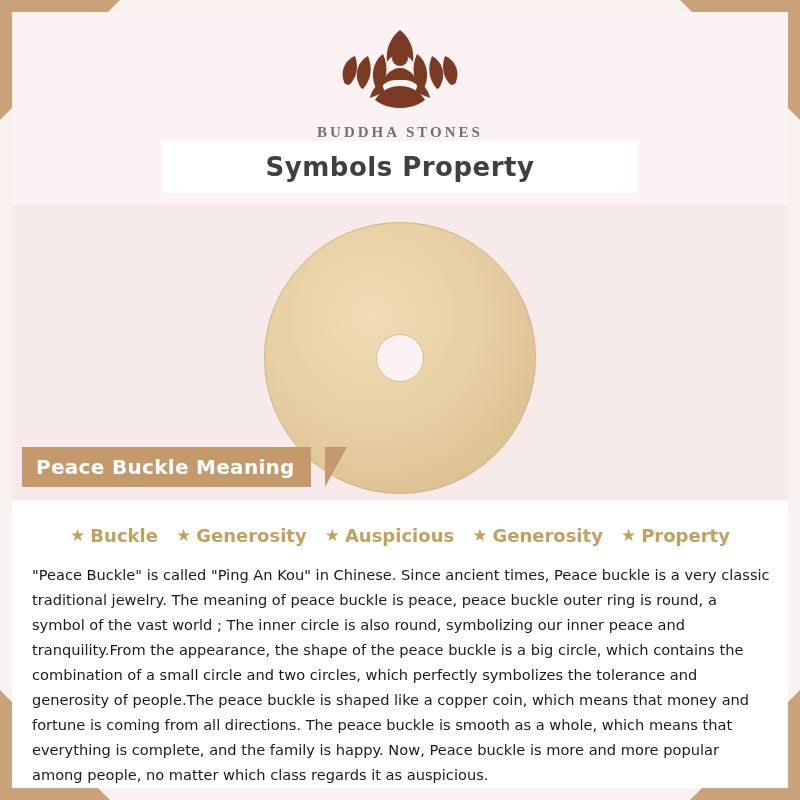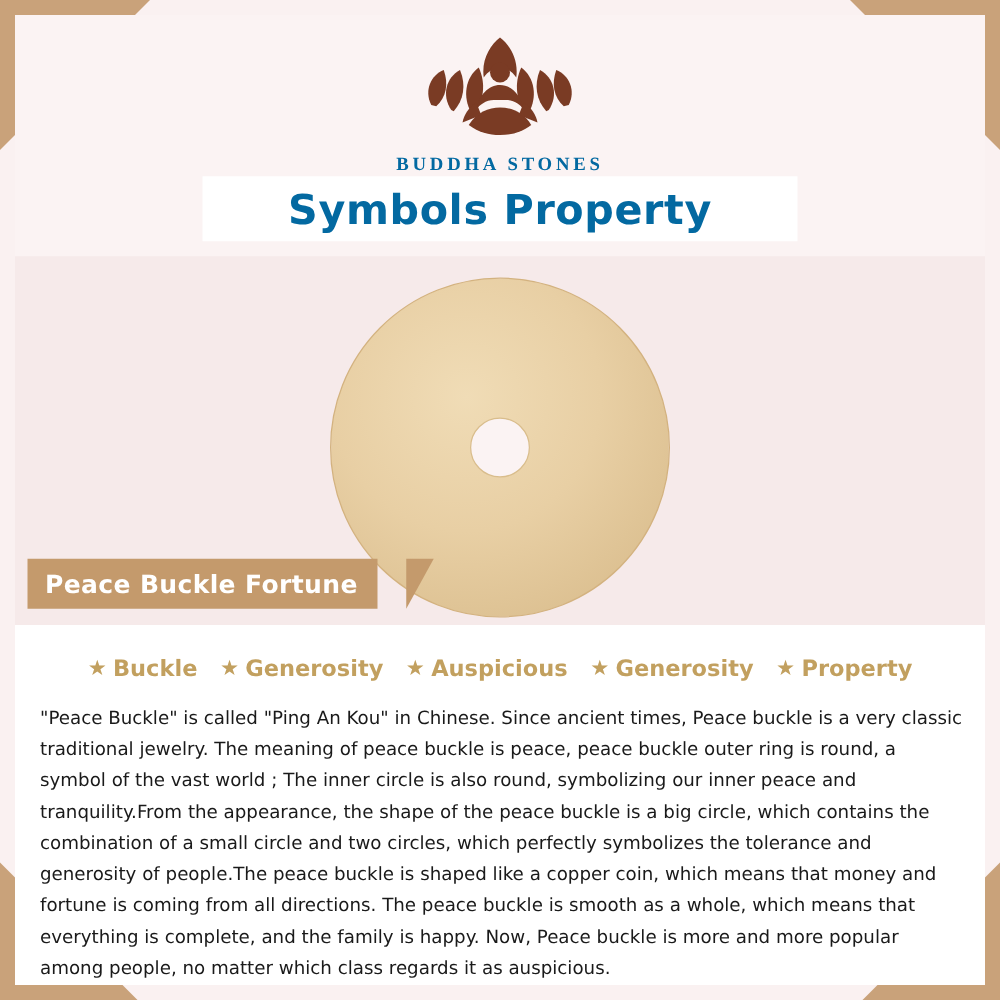--- a/index.html
+++ b/index.html
@@ -95,41 +95,41 @@
     text-align: center;
   }
   .logo-mark {
     display: block;
     margin: 0 auto;
   }
   .logo-text {
     margin-top: 4px;
     font-size: 15px;
     letter-spacing: 3px;
-    color: #0369a1;
+    color: #737373;
     font-weight: bold;
     font-family: "Liberation Serif", serif;
   }
 
   
   .title-band {
     position: absolute;
     top: 141px;
     left: 162px;
     width: 476px;
     height: 52px;
     background: #ffffff;
     display: flex;
     align-items: center;
     justify-content: center;
   }
   .title-text {
-    font-size: 33px;
+    font-size: 26px;
     font-weight: bold;
-    color: #0369a1;
+    color: #404040;
     letter-spacing: 0.5px;
     font-family: "DejaVu Sans", sans-serif;
   }
 
   
   .disc-wrap {
     position: absolute;
     top: 222px;
     left: 0;
     width: 800px;
@@ -270,21 +270,21 @@
       <div class="title-text">Symbols Property</div>
     </div>
 
     <div class="disc-wrap">
       <div class="disc">
         <div class="disc-hole"></div>
       </div>
     </div>
 
     <div class="ribbon">
-      <span class="ribbon-text">Peace Buckle Fortune</span>
+      <span class="ribbon-text">Peace Buckle Meaning</span>
     </div>
     <div class="ribbon-tail"></div>
 
     <div class="keywords">
       <span class="kw">
         <span class="star">★</span>
         <span>Buckle</span>
       </span>
       <span class="kw">
         <span class="star">★</span>

